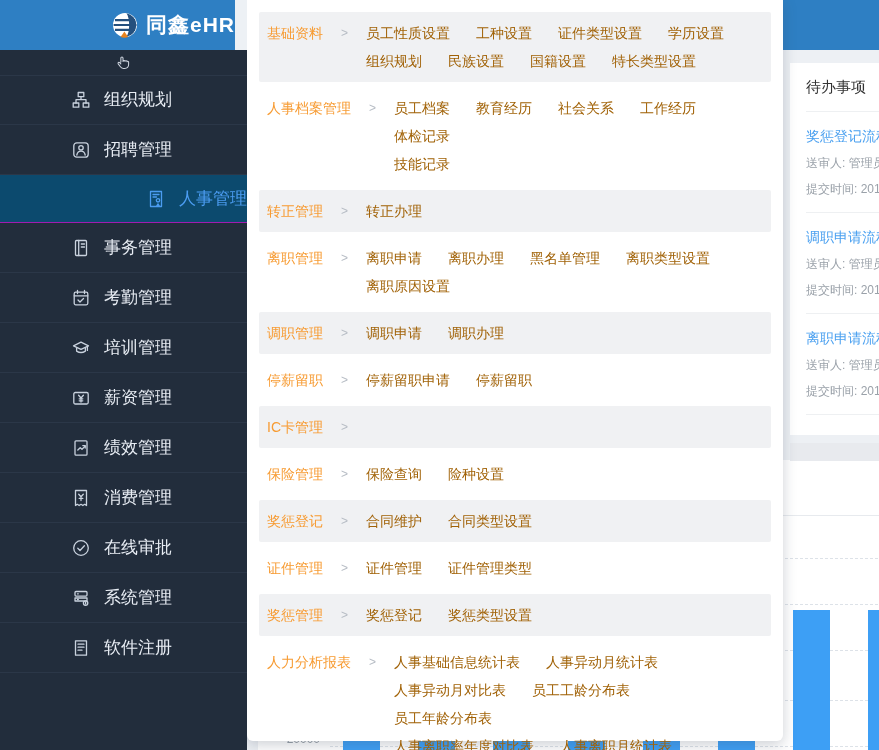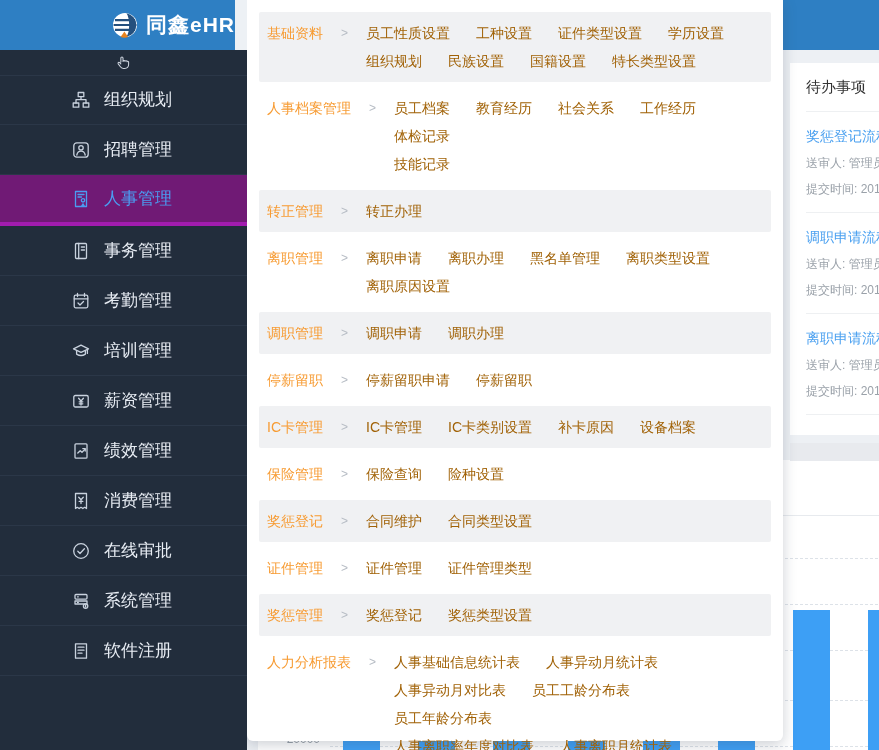--- a/index.html
+++ b/index.html
@@ -40,21 +40,21 @@
   
   .sidebar{position:absolute;left:0;top:0;width:247px;height:750px;background:#222d3c;z-index:6;}
   .logo{position:absolute;left:0;top:0;width:235px;height:50px;background:#2e7fc3;display:flex;align-items:center;justify-content:flex-end;gap:8px;}
   .logo-text{color:#fff;font-size:21px;font-weight:600;letter-spacing:1px;}
   .logo-strip{position:absolute;left:235px;top:0;width:12px;height:50px;background:#edf1f5;}
   .hand-row{position:absolute;left:0;top:50px;width:247px;height:25px;display:flex;align-items:center;justify-content:center;color:#cfd6e0;border-bottom:1px solid #2b3748;}
   .side-list{position:absolute;left:0;top:75px;width:247px;}
   .side-item{height:49px;display:flex;align-items:center;padding-left:72px;border-bottom:1px solid #2b3748;color:#e8edf4;cursor:pointer;}
   .side-item .sicon{width:18px;height:18px;margin-right:14px;color:#c9d2de;flex:none;}
   .side-item .slabel{font-size:17px;}
-  .side-item.active{background:#701a75;color:#4b9cf1;border-bottom:4px solid #a21caf;height:47px;}
+  .side-item.active{background:#0c4a6e;color:#4b9cf1;border-bottom:1px solid #a21caf;height:47px;justify-content:flex-end;}
   .side-item.active .sicon{color:#4b9cf1;}
   svg{display:block;}
 </style>
 </head>
 <body>
 
 <div class="screen">
 
   <div class="navbar"></div>
 
@@ -144,23 +144,20 @@
         <div class="menu-row">
     <span class="mcat">停薪留职</span>
     <span class="mchev">&gt;</span>
     <div class="mlines">
             <div class="mline"><span class="mlink">停薪留职申请</span><span class="mlink">停薪留职</span></div>
           </div>
   </div>
         <div class="menu-row hl">
     <span class="mcat">IC卡管理</span>
     <span class="mchev">&gt;</span>
-    <div class="mlines">
-            <div class="mline"><span class="mlink">IC卡管理</span><span class="mlink">IC卡类别设置</span><span class="mlink">补卡原因</span><span class="mlink">设备档案</span></div>
-          </div>
   </div>
         <div class="menu-row">
     <span class="mcat">保险管理</span>
     <span class="mchev">&gt;</span>
     <div class="mlines">
             <div class="mline"><span class="mlink">保险查询</span><span class="mlink">险种设置</span></div>
           </div>
   </div>
         <div class="menu-row hl">
     <span class="mcat">奖惩登记</span>

